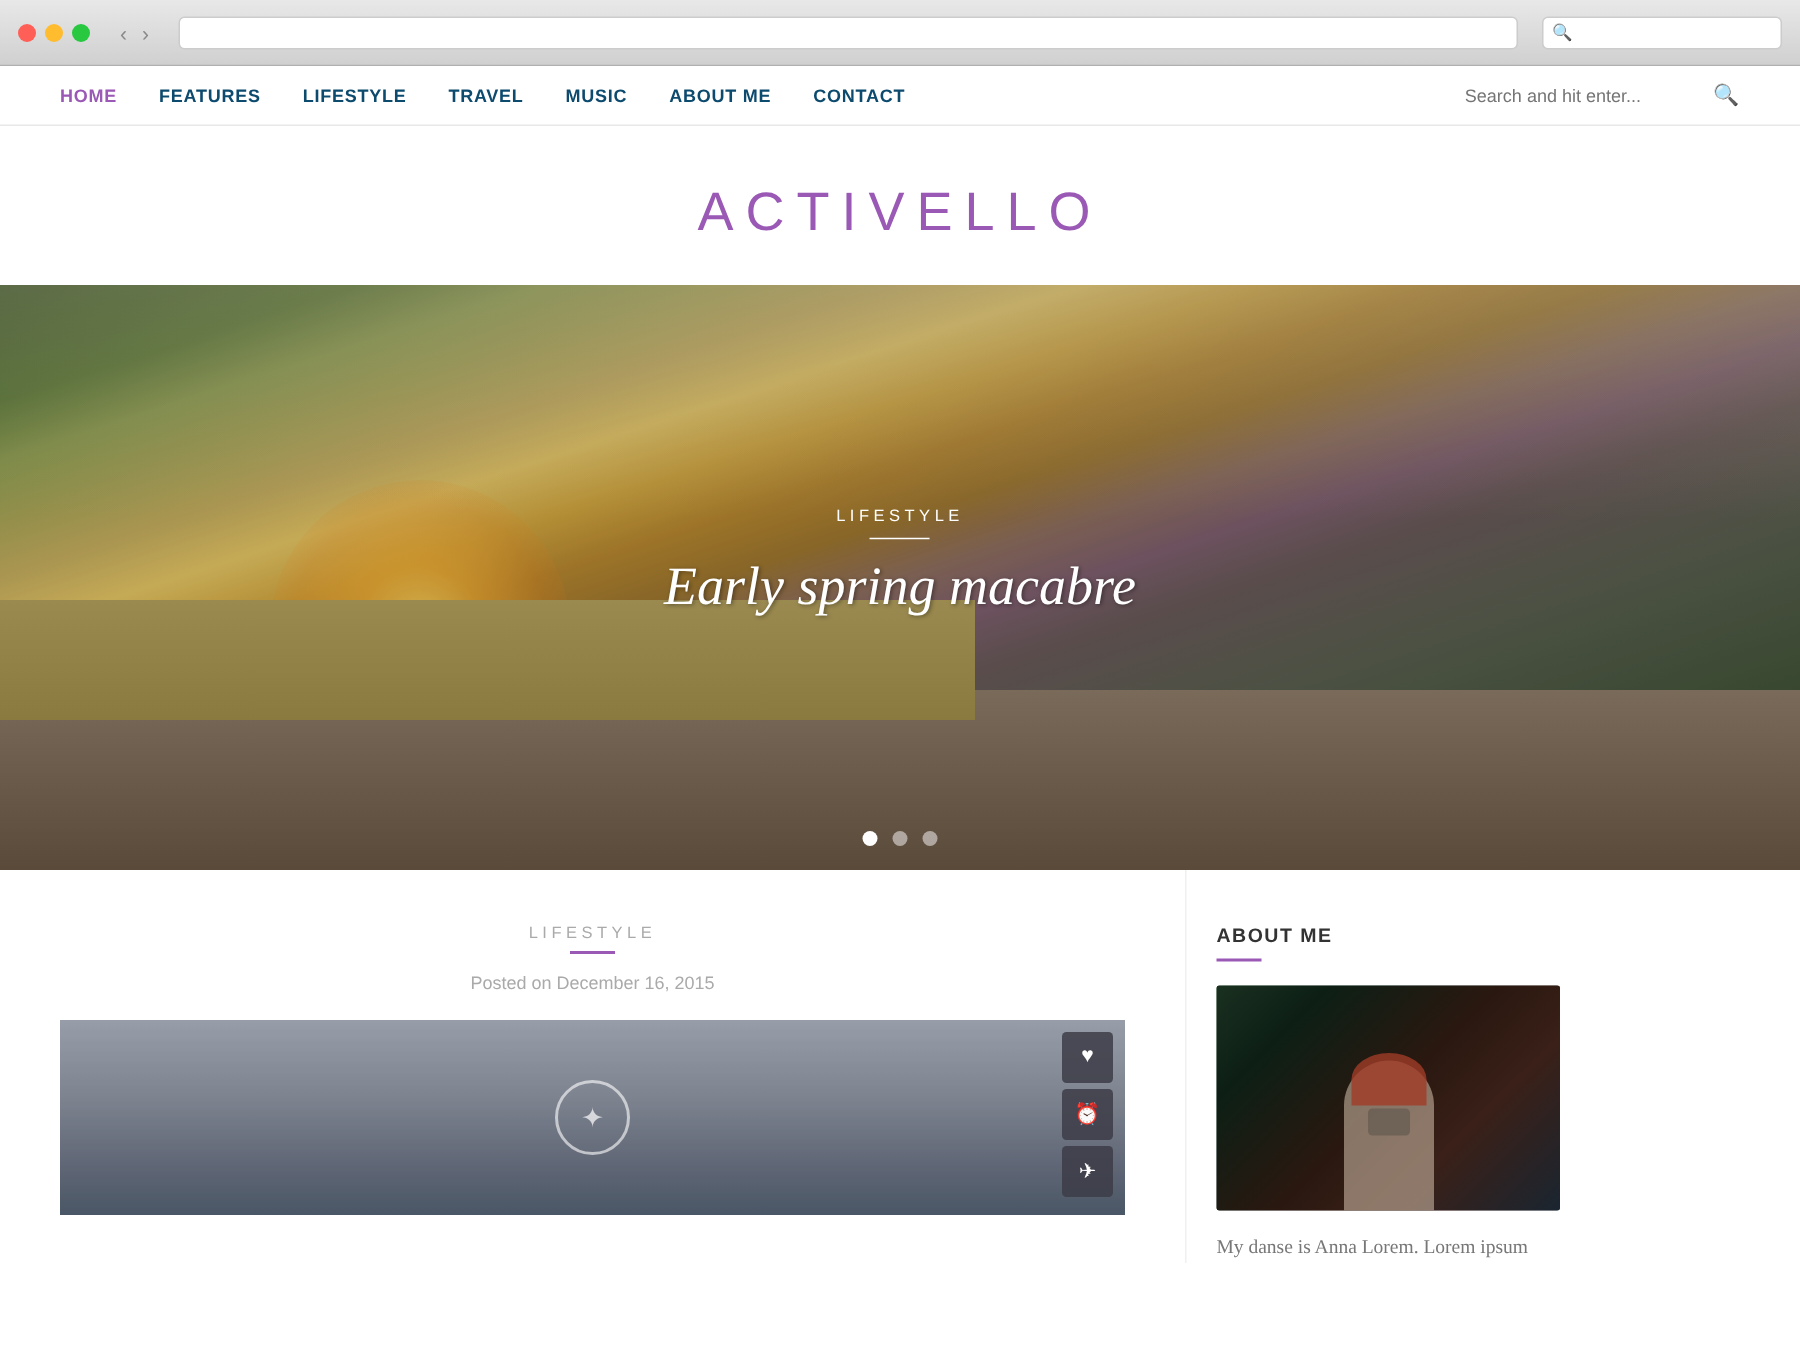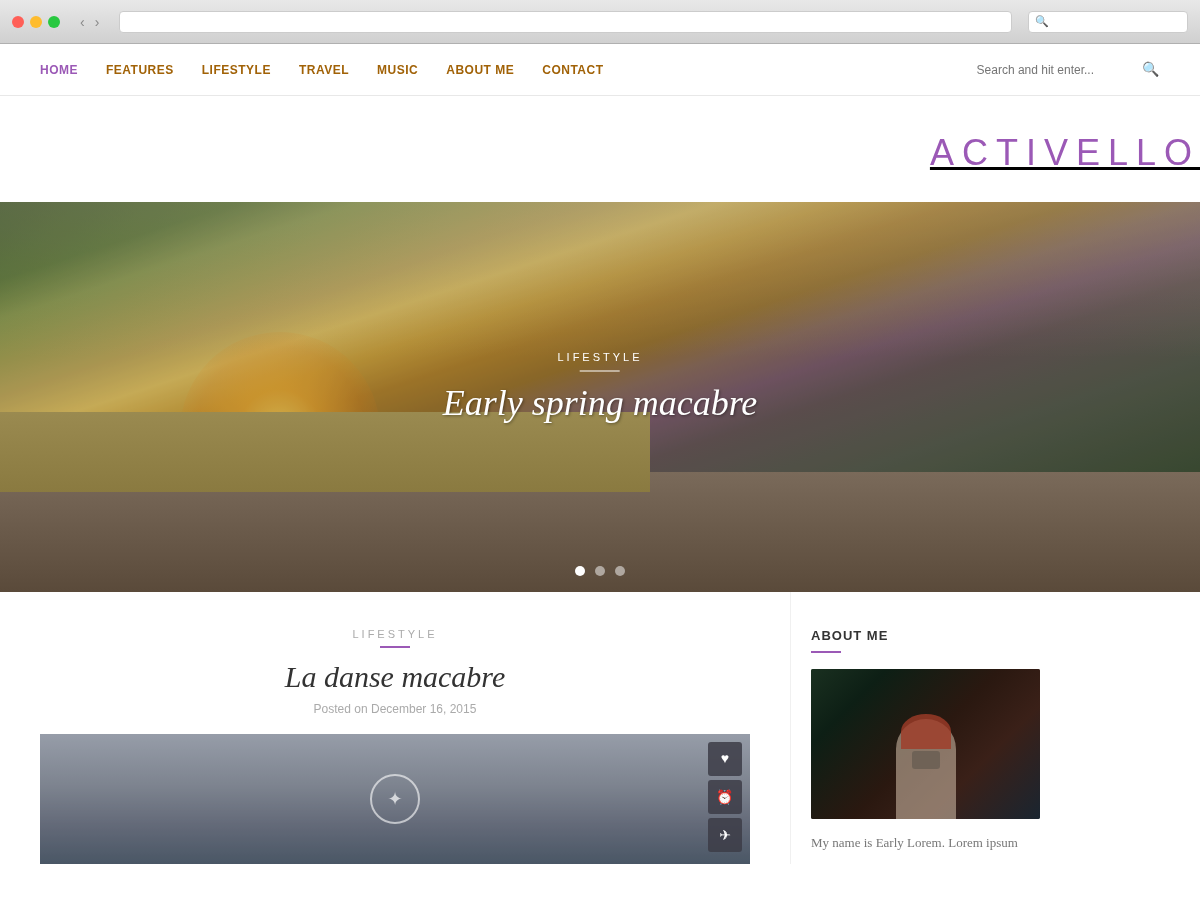--- a/index.html
+++ b/index.html
@@ -63,29 +63,29 @@
     }
 
     
     .site-header {
       background: white;
       border-bottom: 1px solid #e8e8e8;
       display: flex;
       align-items: center;
       justify-content: space-between;
       padding: 0 40px;
-      height: 52px;
+      height: 40px;
     }
     .site-nav { display: flex; gap: 28px; align-items: center; }
     .nav-item {
       font-family: Arial, sans-serif;
       font-size: 12px;
       font-weight: 700;
       letter-spacing: 0.5px;
-      color: #a16207;
+      color: #0c4a6e;
       cursor: pointer;
       text-transform: uppercase;
     }
     .nav-item.active { color: #9b59b6; }
     .site-search {
       display: flex;
       align-items: center;
       gap: 6px;
     }
     .site-search input {
@@ -97,24 +97,23 @@
       font-family: Arial, sans-serif;
     }
     .search-icon-site {
       color: #aaa;
       font-size: 14px;
       cursor: pointer;
     }
 
     
     .brand-area {
-      text-align: right;
+      text-align: center;
       padding: 36px 0 28px;
       background: white;
-      text-decoration: underline;
     }
     .brand-title {
       font-family: Arial, sans-serif;
       font-size: 36px;
       font-weight: 300;
       letter-spacing: 8px;
       color: #9b59b6;
       text-transform: uppercase;
     }
     .brand-subtitle {
@@ -425,21 +424,20 @@
       <div class="dot"></div>
       <div class="dot"></div>
     </div>
   </div>
 
   <div class="main-content">
 
     <div class="posts-column">
       <div class="post-category-label">LIFESTYLE</div>
       <div class="post-category-line"></div>
-      <div class="post-title">La danse macabre</div>
       <div class="post-date">Posted on December 16, 2015</div>
 
       <div class="post-thumbnail">
 
         <div style="position:absolute;top:0;left:0;right:0;bottom:0;background:linear-gradient(to bottom,#b0b8c4 0%,#9098a4 40%,#707888 70%,#506070 100%);"></div>
         <div class="thumb-overlay"></div>
         <div class="thumb-watermark">
           <span style="font-size:18px;">✦</span>
         </div>
         <div class="thumb-actions">
@@ -458,17 +456,17 @@
 
         <div style="position:absolute;top:0;left:0;right:0;bottom:0;background:linear-gradient(135deg,#1a3020 0%,#0d1f15 20%,#2a1810 50%,#3a2018 70%,#1a2530 100%);"></div>
 
         <div style="position:absolute;bottom:0;left:50%;transform:translateX(-50%);width:60px;height:100px;background:rgba(200,180,160,0.6);border-radius:30px 30px 0 0;"></div>
 
         <div style="position:absolute;bottom:70px;left:50%;transform:translateX(-50%);width:50px;height:35px;background:rgba(160,60,40,0.8);border-radius:50% 50% 0 0;"></div>
 
         <div style="position:absolute;bottom:50px;left:50%;transform:translateX(-50%);width:28px;height:18px;background:rgba(100,90,80,0.7);border-radius:3px;"></div>
       </div>
 
-      <div class="about-text">My name is Early Lorem. Lorem ipsum</div>
+      <div class="about-text">My danse is Anna Lorem. Lorem ipsum</div>
     </div>
 
   </div>
 </div>
 
 </body></html>

